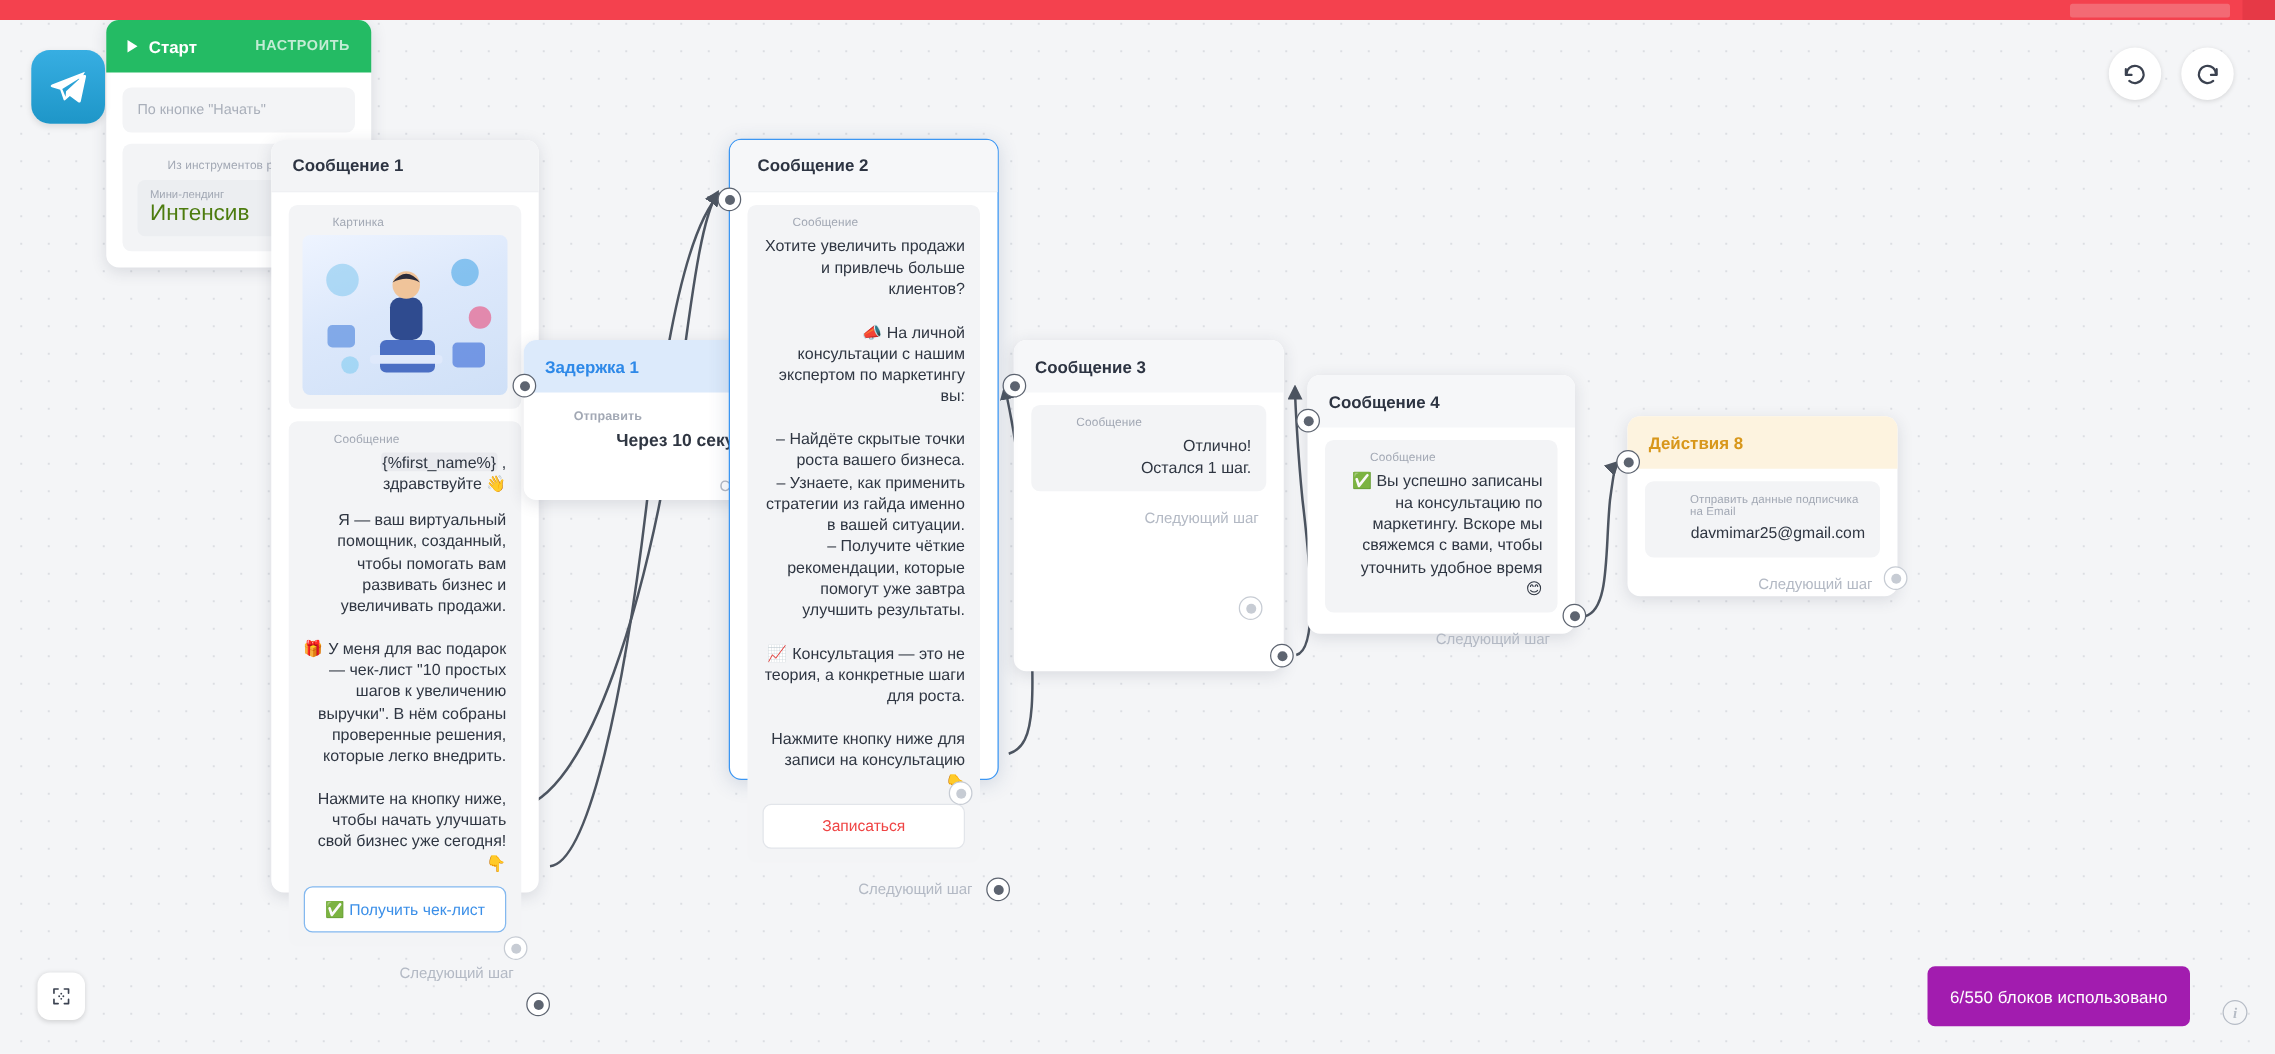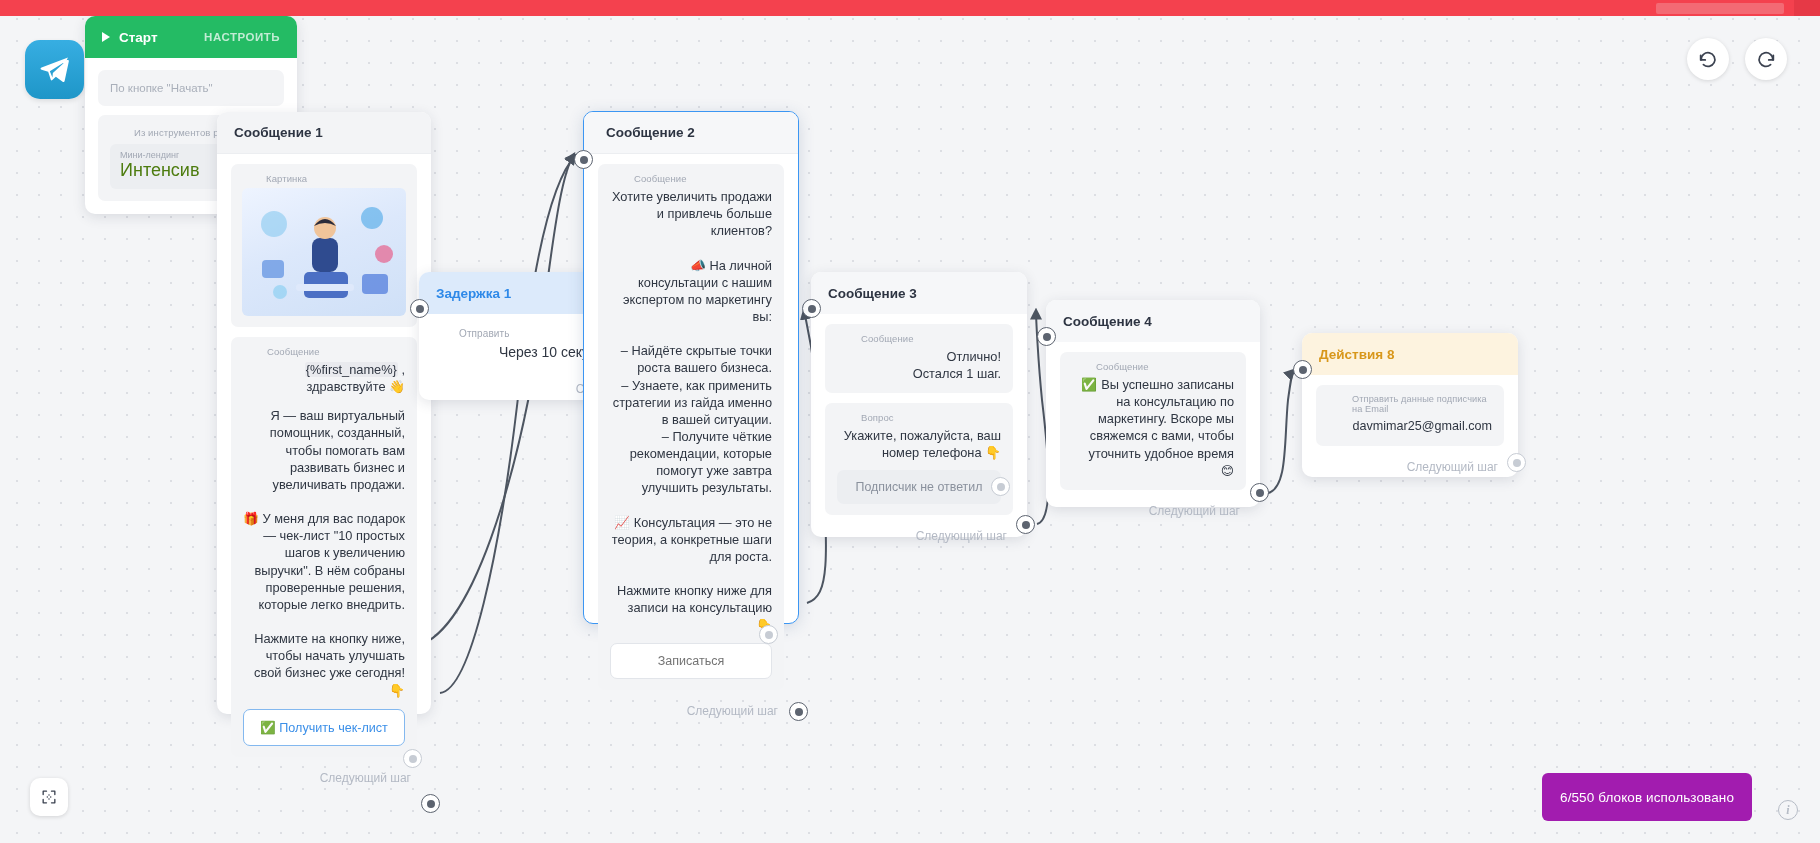--- a/index.html
+++ b/index.html
@@ -200,31 +200,31 @@
     background: #ffffff; color: #3b8fe8;
     font-size: 12.6px; text-align: center;
     padding: 10px 6px;
     display: flex; align-items: center; justify-content: center; gap: 7px;
     cursor: pointer;
   }
 
   
   #node-delay { left: 419px; top: 272px; width: 262px; height: 128px; z-index: 12; }
   #node-delay .node-header { background: #dceafb; color: #2e89e8; border-radius: 10px 10px 0 0; }
-  .delay-body { display: flex; padding: 14px 16px 0 16px; }
+  .delay-body { display: flex; padding: 14px 16px 0 16px; font-weight: bold; }
   .delay-col { flex: 1; }
   .delay-col .field-label { font-size: 10px; }
   .delay-col .field-value { font-size: 14px; }
 
   
   #node-msg2 { left: 583px; top: 111px; width: 216px; height: 513px; }
   #node-msg2 .node-header { background: #f6f7f9; border-bottom: 1px solid #eceef1; border-radius: 9px 9px 0 0; padding-left: 22px;}
   .inner-btn {
     margin-top: 9px; border: 1px solid #e2e5ea; border-radius: 7px;
-    background: #ffffff; color: #737373;
+    background: #ffffff; color: #ef4444;
     font-size: 12.5px; text-align: center; padding: 10px 6px;
     cursor: pointer;
   }
 
   
   #node-msg3 { left: 811px; top: 272px; width: 216px; height: 265px; }
   #node-msg3 .node-header { background: #f6f7f9; }
   .muted-btn {
     margin-top: 8px; background: #eceef1; border-radius: 7px;
     color: #8a919d; font-size: 12.4px; text-align: center; padding: 10px 6px;
@@ -406,25 +406,20 @@
   <div class="node" id="node-msg3">
     <div class="node-header">
       <span>Сообщение 3</span>
     </div>
     <div class="node-body">
       <div class="field">
         <div class="field-label">Сообщение</div>
         <div class="field-value">Отлично!
 Остался 1 шаг.</div>
       </div>
-      <div class="field">
-        <div class="field-label">Вопрос</div>
-        <div class="field-value">Укажите, пожалуйста, ваш номер телефона 👇</div>
-        <div class="muted-btn">Подписчик не ответил</div>
-      </div>
       <div class="next-step">Следующий шаг</div>
     </div>
     <div class="port" style="left:-9px; top:27px;"></div>
     <div class="port light" style="left:180px; top:205px;"></div>
     <div class="port" style="left:205px; top:243px;"></div>
   </div>
 
   <div class="node" id="node-msg4">
     <div class="node-header">
       <span>Сообщение 4</span>

